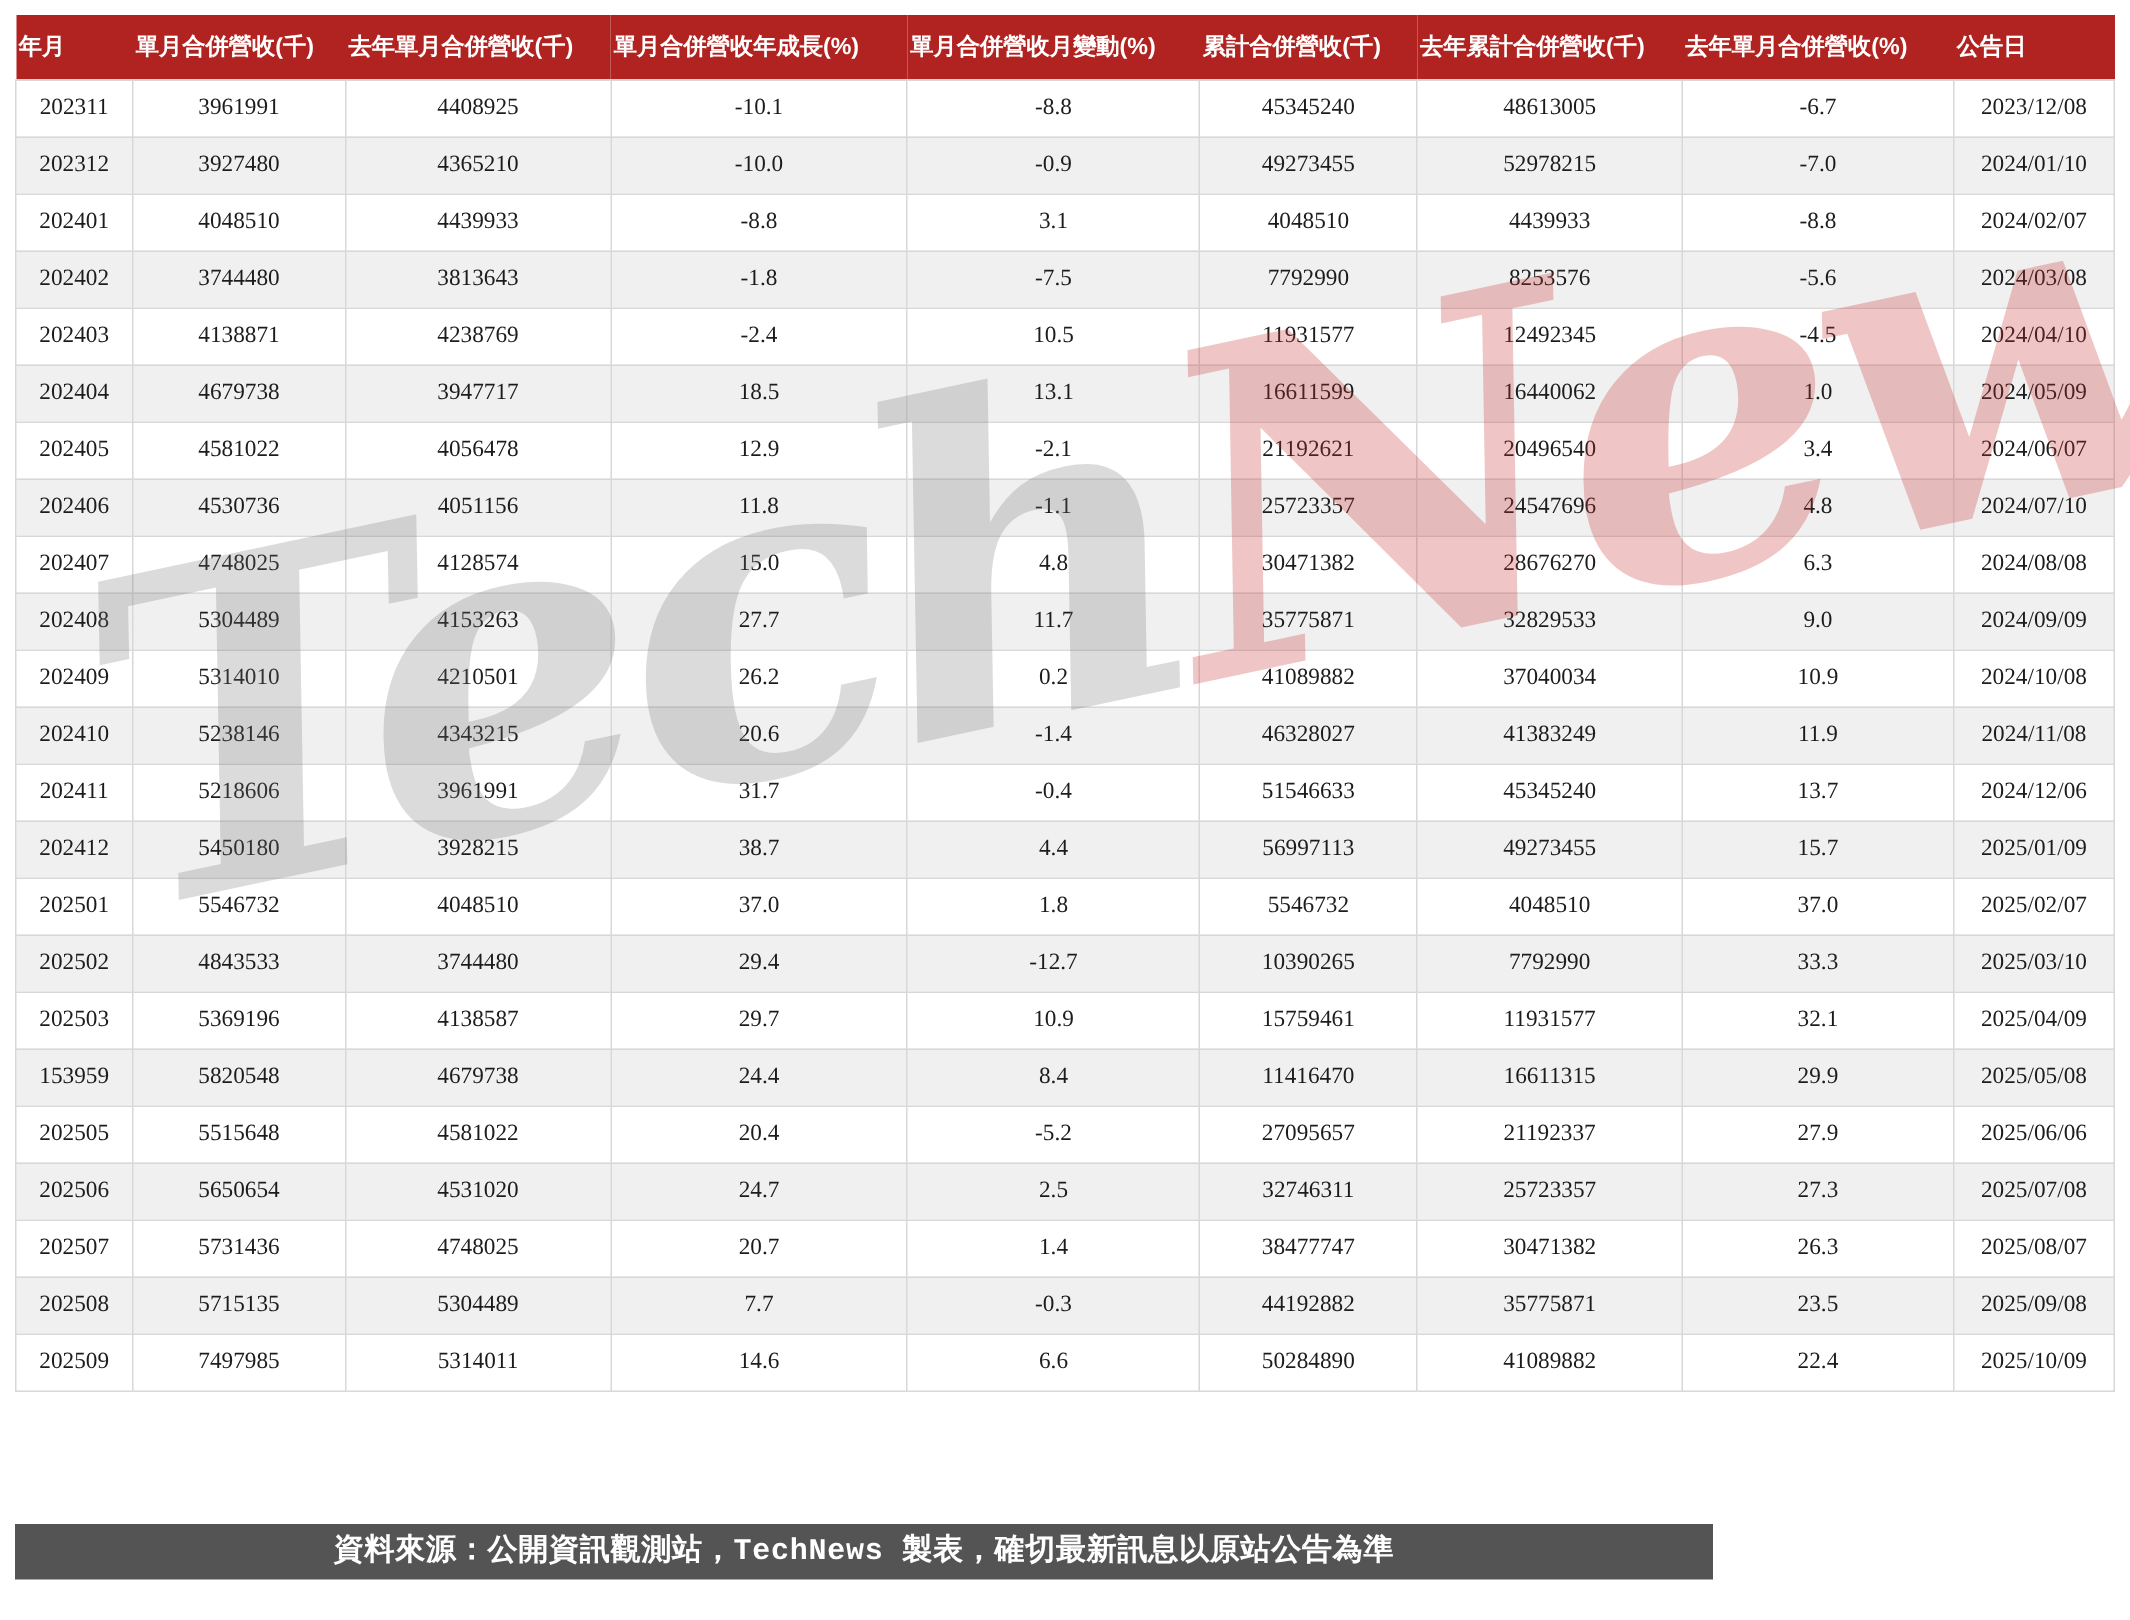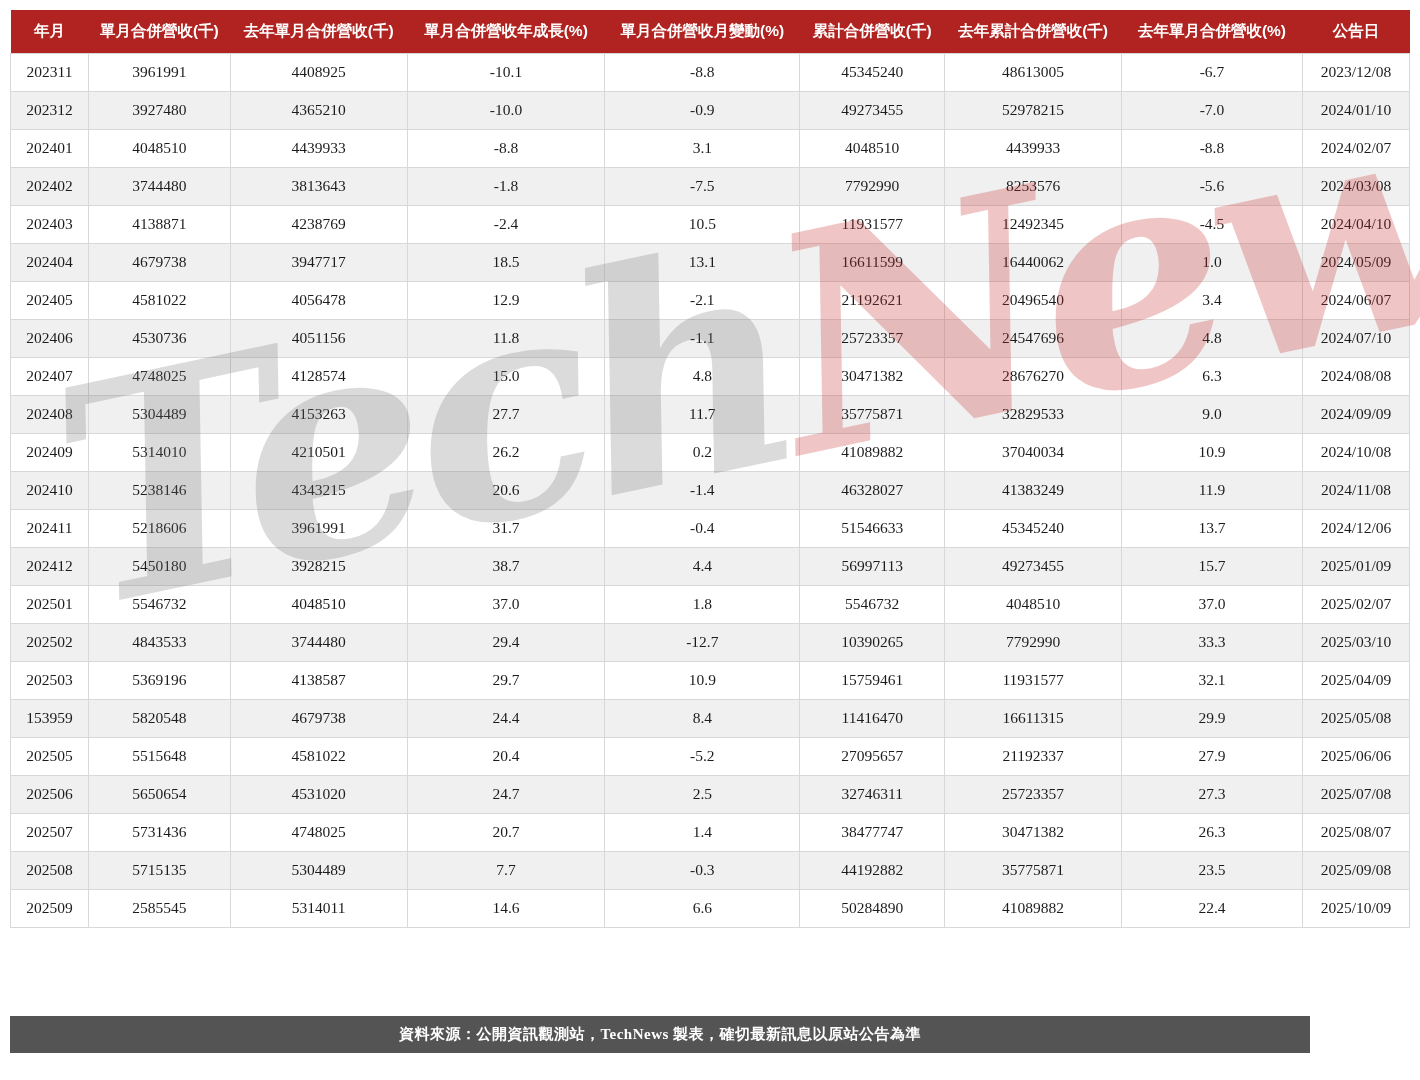--- a/index.html
+++ b/index.html
@@ -22,21 +22,21 @@
     position:absolute;left:10px;top:10px;width:1400px;
     border-collapse:collapse;table-layout:fixed;
   }
   table.rev thead th{
     background:var(--header-bg);
     color:#ffffff;
     font-family:"Liberation Sans",sans-serif;
     font-weight:bold;
     font-size:15.5px;
     height:43px;
-    text-align:center;
+    text-align:left;
     vertical-align:middle;
     border:none;
     padding:0 2px;
   }
   table.rev tbody td{
     height:38px;
     text-align:center;
     vertical-align:middle;
     font-family:"Liberation Serif",serif;
     font-size:15.5px;
@@ -62,26 +62,26 @@
     pointer-events:none;
     user-select:none;
     z-index:5;
   }
   .wm-tech{color:rgba(110,110,110,0.25);}
   .wm-news{color:rgba(200,45,45,0.28);}
 
   .footer{
     position:absolute;
     left:10px;top:1016px;
-    width:1300px;height:37px;
+    width:1132px;height:37px;
     background:var(--footer-bg);
     color:#ffffff;
-    font-family:Liberation Serif, serif;
+    font-family:Liberation Mono, monospace;
     font-weight:bold;
-    font-size:15px;
+    font-size:20px;
     line-height:37px;
     text-align:center;
     letter-spacing:0.5px;
   }
 </style>
 </head>
 <body>
 
 <div class="page">
 
@@ -348,21 +348,21 @@
           <td>5304489</td>
           <td>7.7</td>
           <td>-0.3</td>
           <td>44192882</td>
           <td>35775871</td>
           <td>23.5</td>
           <td>2025/09/08</td>
         </tr>
         <tr>
           <td>202509</td>
-          <td>2585545</td>
+          <td>7497985</td>
           <td>5314011</td>
           <td>14.6</td>
           <td>6.6</td>
           <td>50284890</td>
           <td>41089882</td>
           <td>22.4</td>
           <td>2025/10/09</td>
         </tr>
       </tbody>
   </table>

